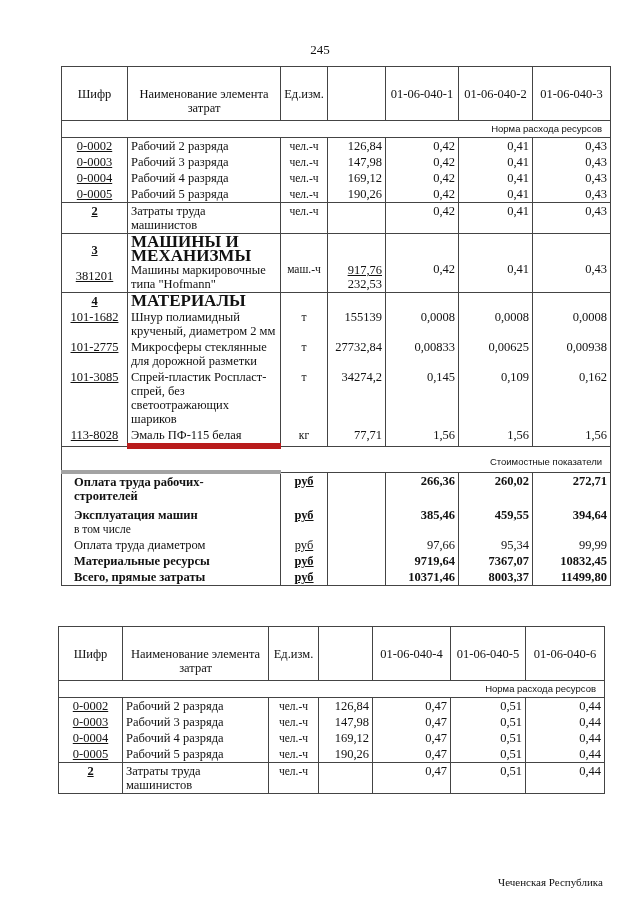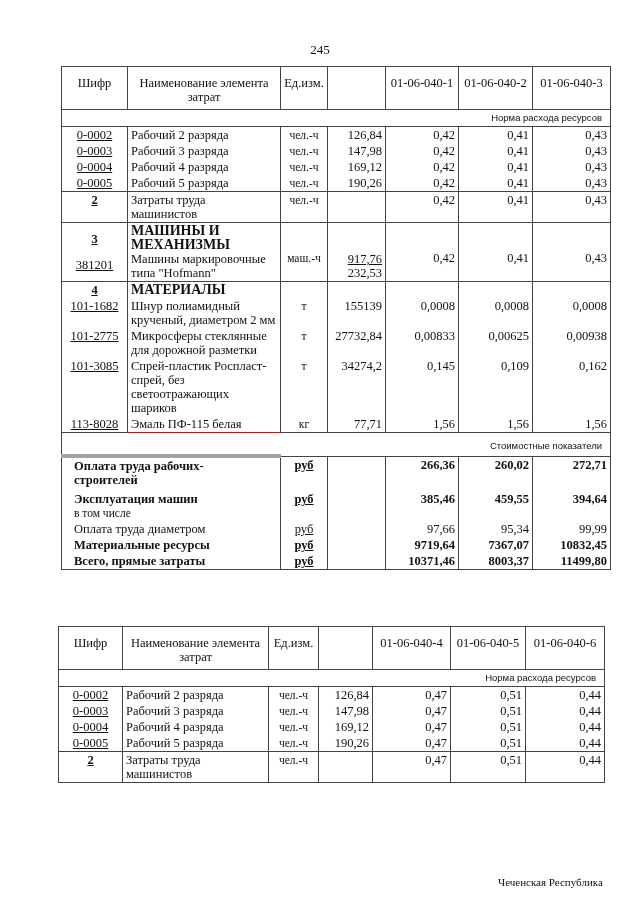--- a/index.html
+++ b/index.html
@@ -4,27 +4,27 @@
 <style>
   html, body { margin: 0; padding: 0; background: #ffffff; }
   body { width: 640px; height: 905px; position: relative; overflow: hidden;
          font-family: "Liberation Serif", "DejaVu Serif", serif; color: #111; }
   .page-number { position: absolute; top: 42px; left: 0; width: 640px; text-align: center; font-size: 13px; }
   .footer { position: absolute; top: 876px; left: 498px; font-size: 11px; }
 
   table.est { position: absolute; border-collapse: collapse; table-layout: fixed; font-size: 12.5px; line-height: 14px; }
   table.est td { border: 1px solid #444; padding: 1px 3px; vertical-align: top; }
   table.est td.nb { border-top: none; border-bottom: none; }
-  table.est tr.hdr td { height: 32px; text-align: center; vertical-align: top; padding-top: 9px; }
+  table.est tr.hdr td { height: 32px; text-align: center; vertical-align: top; padding-top: 20px; }
   table.est tr.norm td { font-family: "Liberation Sans", "DejaVu Sans", sans-serif; font-size: 9.5px; text-align: right; padding: 1px 8px 1px 3px; height: 13px; }
   .c { text-align: center; text-decoration: underline; }
   .r { text-align: right; }
   .b { font-weight: bold; }
   .u { text-decoration: underline; }
-  .sec-title { font-weight: bold; font-size: 14px; }
+  .sec-title { font-weight: bold; font-size: 17px; }
   .unit { font-size: 11.5px; text-align: center; }
   .cost td { font-size: 12.5px; }
 </style>
 </head>
 <body>
 
 <div class="page-number">245</div>
 
 <table class="est" style="left:61px; top:66px; width:549px;">
   <colgroup>
@@ -149,21 +149,21 @@
     <td class="c nb">101-3085</td>
     <td class="nb">Спрей-пластик Роспласт-спрей, без светоотражающих шариков</td>
     <td class="unit nb">т</td>
     <td class="r nb">34274,2</td>
     <td class="r nb">0,145</td>
     <td class="r nb">0,109</td>
     <td class="r nb">0,162</td>
   </tr>
   <tr>
     <td class="c nb" style="border-bottom:1px solid #444">113-8028</td>
-    <td class="nb" style="border-bottom:1px solid #b91c1c">Эмаль ПФ-115 белая</td>
+    <td class="nb" style="border-bottom:6px solid #b91c1c">Эмаль ПФ-115 белая</td>
     <td class="unit nb" style="border-bottom:1px solid #444">кг</td>
     <td class="r nb" style="border-bottom:1px solid #444">77,71</td>
     <td class="r nb" style="border-bottom:1px solid #444">1,56</td>
     <td class="r nb" style="border-bottom:1px solid #444">1,56</td>
     <td class="r nb" style="border-bottom:1px solid #444">1,56</td>
   </tr>
 
   <tr class="norm">
     <td colspan="7" style="padding-top:6px">Стоимостные показатели</td>
   </tr>

